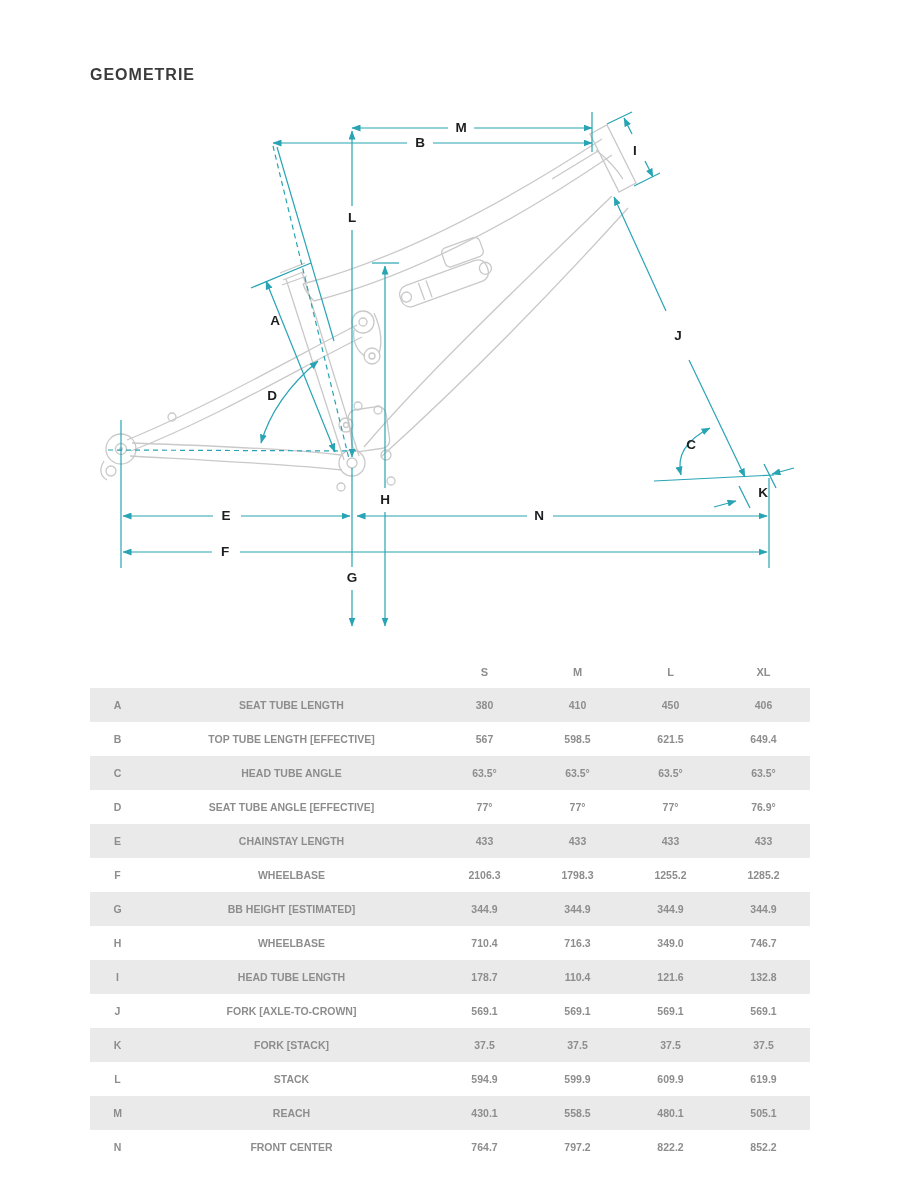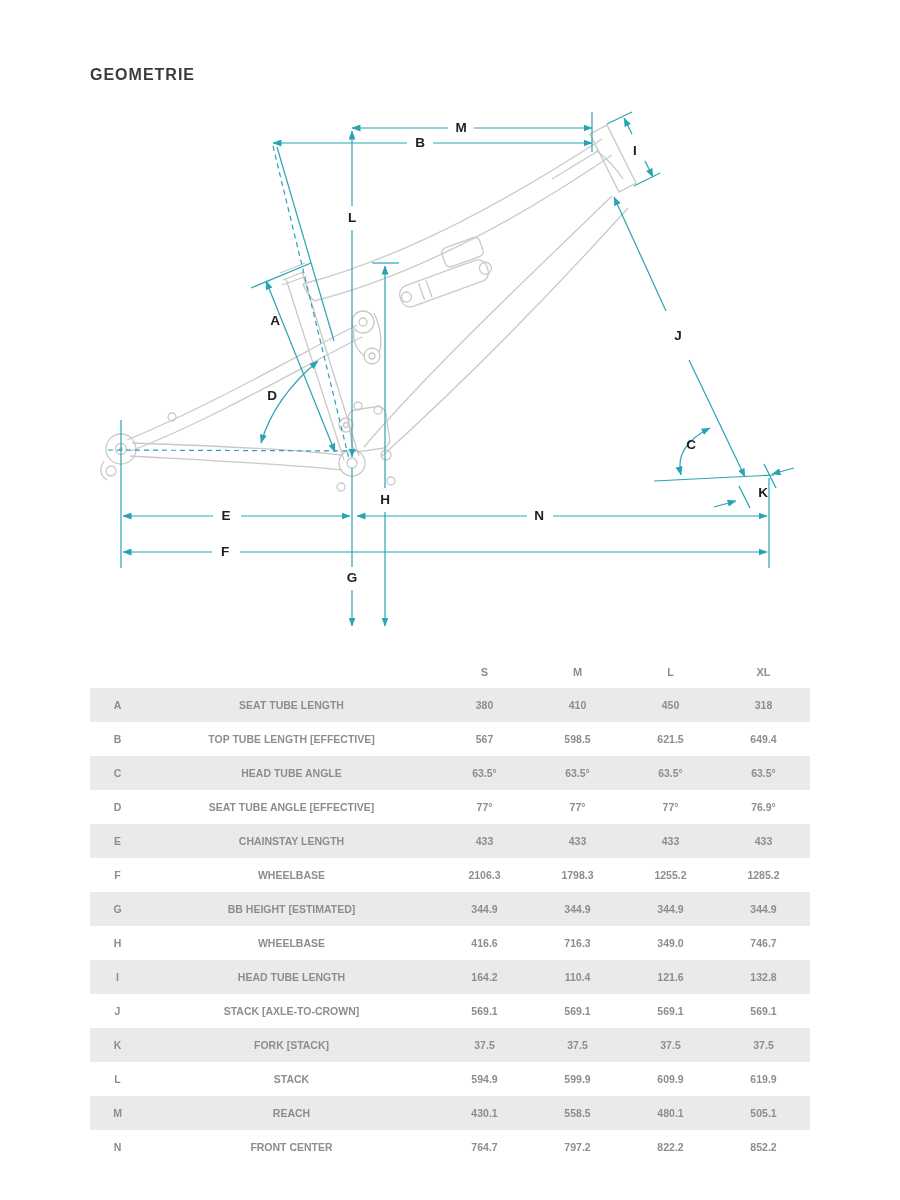--- a/index.html
+++ b/index.html
@@ -187,21 +187,21 @@
         <th>XL</th>
       </tr>
     </thead>
     <tbody id="geo-body">
         <tr>
           <td>A</td>
           <td>SEAT TUBE LENGTH</td>
           <td>380</td>
           <td>410</td>
           <td>450</td>
-          <td>318</td>
+          <td>406</td>
         </tr>
         <tr>
           <td>B</td>
           <td>TOP TUBE LENGTH [EFFECTIVE]</td>
           <td>567</td>
           <td>598.5</td>
           <td>621.5</td>
           <td>649.4</td>
         </tr>
         <tr>
@@ -240,36 +240,36 @@
           <td>G</td>
           <td>BB HEIGHT [ESTIMATED]</td>
           <td>344.9</td>
           <td>344.9</td>
           <td>344.9</td>
           <td>344.9</td>
         </tr>
         <tr>
           <td>H</td>
           <td>WHEELBASE</td>
-          <td>416.6</td>
+          <td>710.4</td>
           <td>716.3</td>
           <td>349.0</td>
           <td>746.7</td>
         </tr>
         <tr>
           <td>I</td>
           <td>HEAD TUBE LENGTH</td>
-          <td>164.2</td>
+          <td>178.7</td>
           <td>110.4</td>
           <td>121.6</td>
           <td>132.8</td>
         </tr>
         <tr>
           <td>J</td>
-          <td>STACK [AXLE-TO-CROWN]</td>
+          <td>FORK [AXLE-TO-CROWN]</td>
           <td>569.1</td>
           <td>569.1</td>
           <td>569.1</td>
           <td>569.1</td>
         </tr>
         <tr>
           <td>K</td>
           <td>FORK [STACK]</td>
           <td>37.5</td>
           <td>37.5</td>

